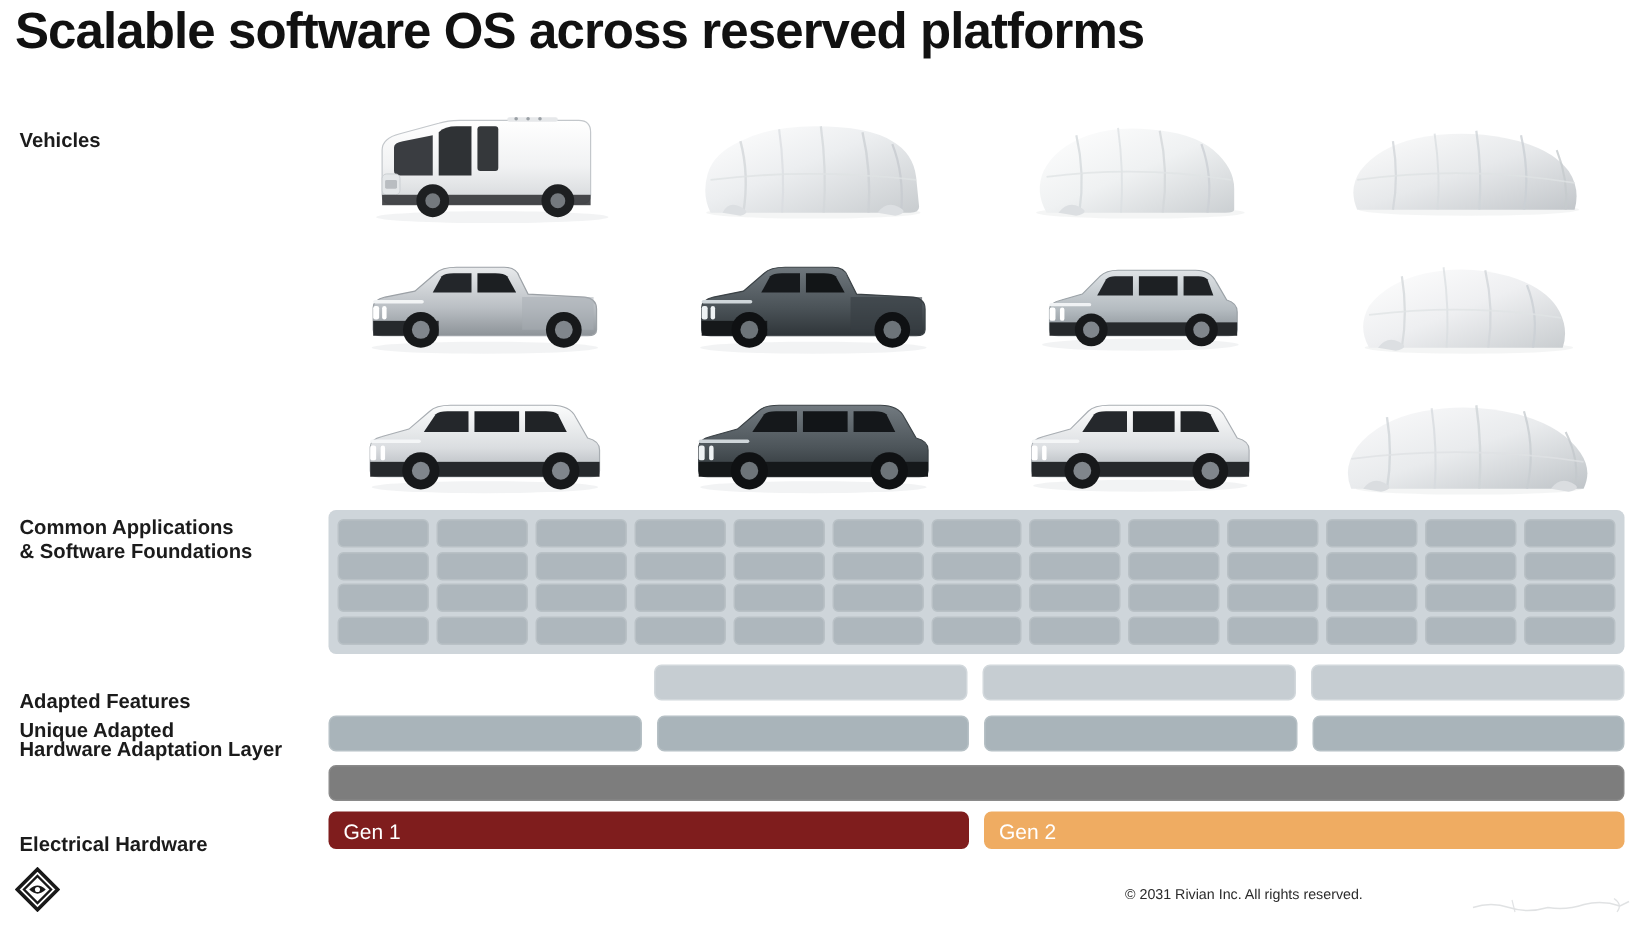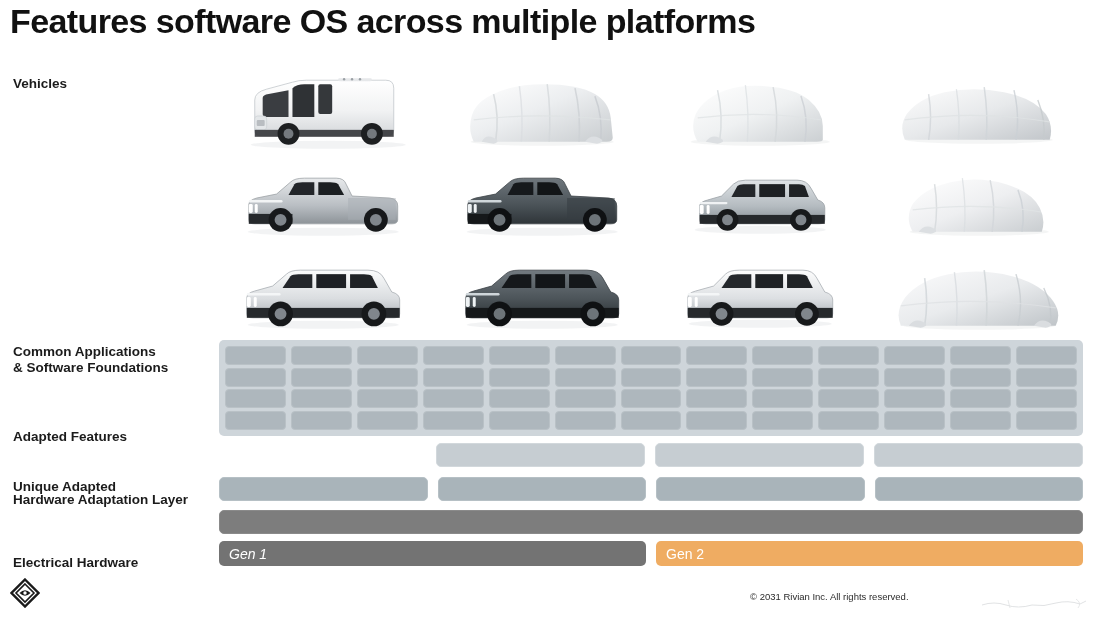--- a/index.html
+++ b/index.html
@@ -169,28 +169,28 @@
     left: 980px;
     top: 596px;
     width: 110px;
     height: 16px;
     opacity: 0.30;
   }
 </style>
 </head>
 <body>
 
-<div class="page-title">Features software OS across multiple platforms</div>
-
-<div class="row-label" style="top:76px">Vehicles</div>
+<div class="page-title">Scalable software OS across reserved platforms</div>
+
+<div class="row-label" style="top:86px">Vehicles</div>
 
 <div class="row-label" style="top:344px">Common Applications
 &amp; Software Foundations</div>
 
-<div class="row-label" style="top:429px">Adapted Features</div>
+<div class="row-label" style="top:460px">Adapted Features</div>
 
 <div class="row-label" style="top:479px">Unique Adapted</div>
 
 <div class="row-label" style="top:492px">Hardware Adaptation Layer</div>
 
 <div class="row-label" style="top:555px">Electrical Hardware</div>
 
 <div class="vehicles">
 
   <div class="veh-col">
@@ -549,21 +549,21 @@
 <div class="bar-row row-unique" id="row-unique">
     <div class="bar filled" style="background: rgb(169, 180, 186);"></div>
     <div class="bar filled" style="background: rgb(169, 180, 186);"></div>
     <div class="bar filled" style="background: rgb(169, 180, 186);"></div>
     <div class="bar filled" style="background: rgb(169, 180, 186);"></div>
   </div>
 
 <div class="row-hal"></div>
 
 <div class="bar-row row-electrical" id="row-electrical">
-    <div class="bar" style="background: #737373; font-style: italic;">
+    <div class="bar" style="background: #7f1d1d;">
       <span>Gen 1</span>
     </div>
     <div class="bar" style="background: rgb(239, 172, 98);">
       <span>Gen 2</span>
     </div>
   </div>
 
 <div class="brand-logo">
   <svg viewBox="0 0 30 30">
     <path d="M15 1.5 L28.5 15 L15 28.5 L1.5 15 Z" fill="none" stroke="#1a1a1a" stroke-width="2.4"></path>

